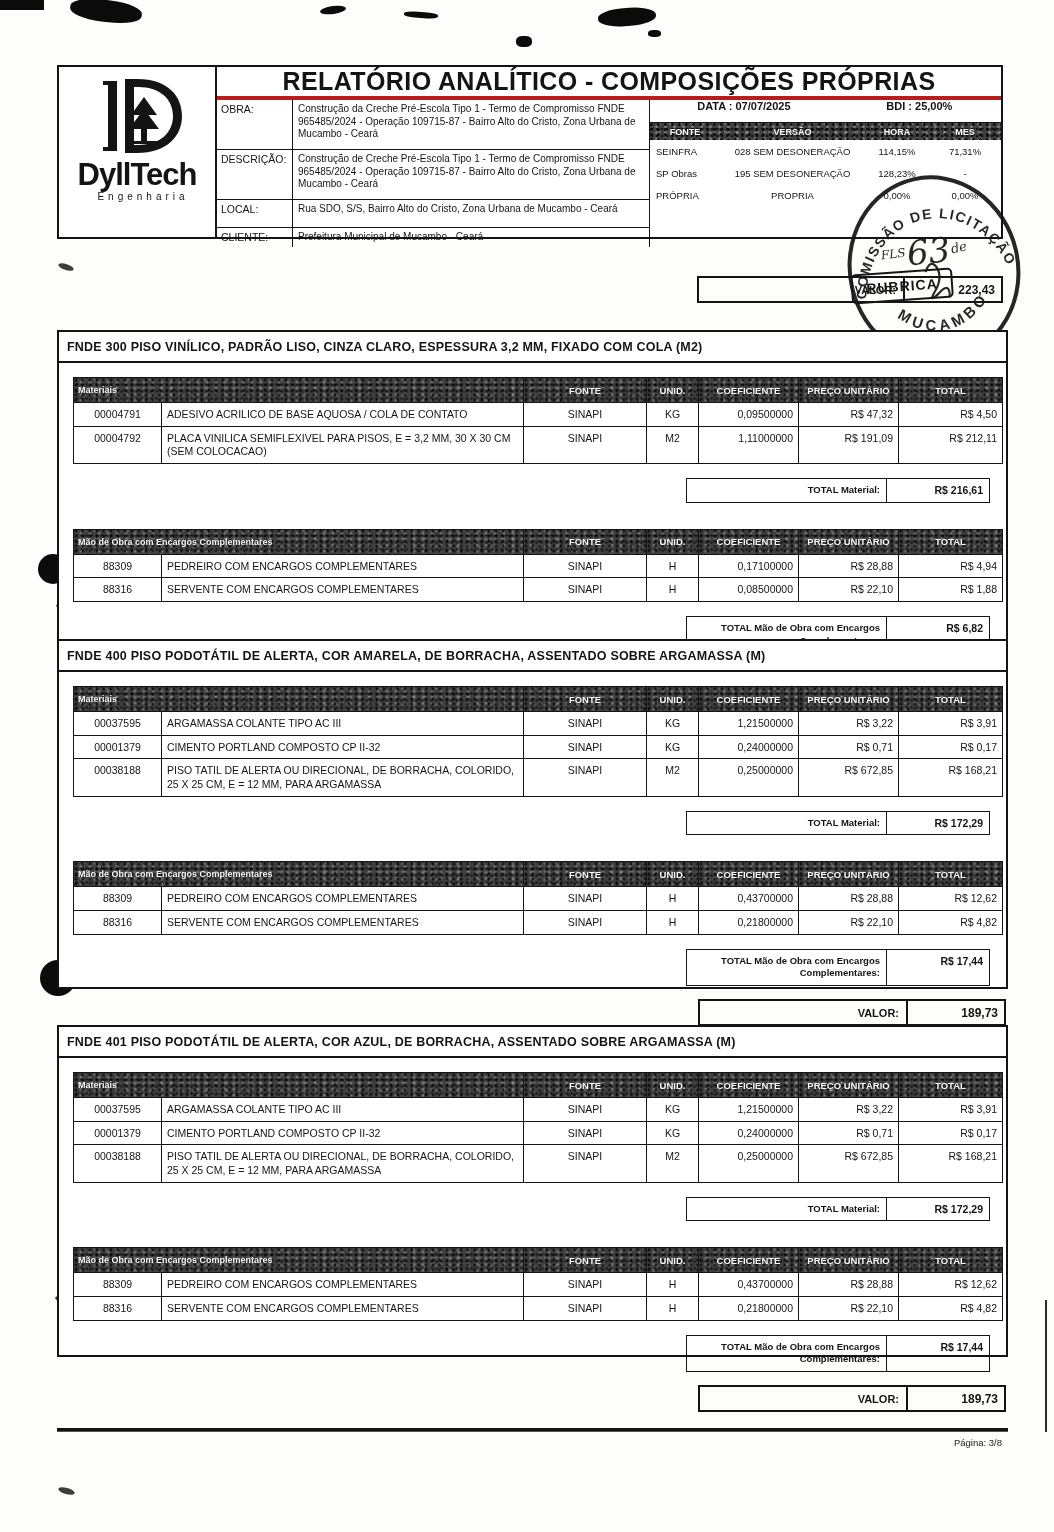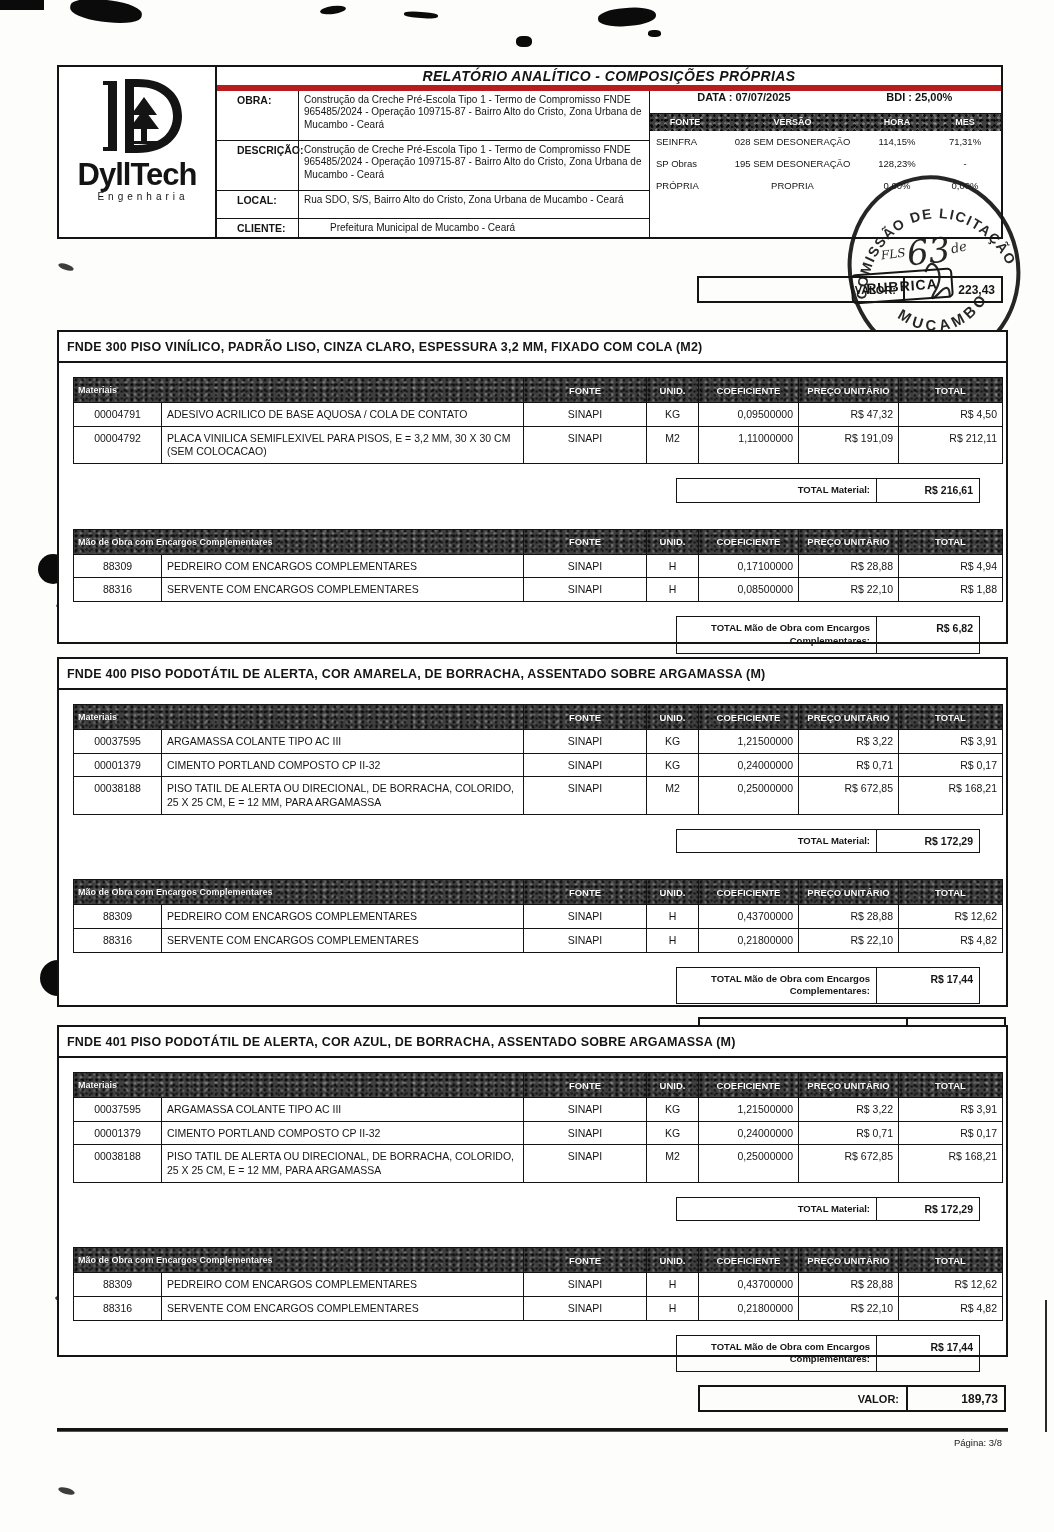--- a/index.html
+++ b/index.html
@@ -13,27 +13,27 @@
   .artifact{position:absolute; background:#0b0b0b;}
   .smudge{position:absolute; background:#3c3c3c; border-radius:50%;}
   
   .hdr-box{position:absolute; left:57px; top:65px; width:946px; height:174px;
     border:2px solid #141414; display:flex; box-sizing:border-box; background:#fff;}
   .logo-cell{width:158px; border-right:2px solid #141414; box-sizing:border-box;
     display:flex; flex-direction:column; align-items:center; justify-content:flex-start; padding-top:4px;}
   .logo-name{font-weight:700; font-size:31px; letter-spacing:-1px; line-height:1; margin-top:-4px;}
   .logo-sub{font-size:10px; letter-spacing:4px; margin-top:1px;padding-left:12px;}
   .hdr-right{flex:1; display:flex; flex-direction:column;}
-  .hdr-title{height:36px; border-bottom:6px solid #b91c1c; display:flex; align-items:center; justify-content:center;
-    font-weight:700; font-size:14px; letter-spacing:.4px;font-style:italic;}
+  .hdr-title{height:36px; border-bottom:4px solid #b91c1c; display:flex; align-items:center; justify-content:center;
+    font-weight:700; font-size:25px; letter-spacing:.4px;}
   .hdr-body{flex:1; display:flex;}
   .hdr-fields{width:432px; display:flex; flex-direction:column; box-sizing:border-box;}
   .field-row{display:flex; border-bottom:1.5px solid #141414; box-sizing:border-box;}
-  .field-row:last-child{border-bottom:none;gap:26px;}
-  .field-label{width:66px; border-right:1.5px solid #141414; font-weight:700; font-size:10.5px; padding:3px 4px; box-sizing:border-box;margin-left:16px;}
+  .field-row:last-child{border-bottom:none;}
+  .field-label{width:76px; border-right:1.5px solid #141414; font-weight:400; font-size:10.5px; padding:3px 4px; box-sizing:border-box;}
   .field-value{flex:1; font-size:10px; padding:3px 5px; line-height:1.25;}
   .f-obra{height:50px}.f-desc{height:50px}.f-local{height:28px}.f-cli{flex:1}
   .hdr-meta{flex:1; border-left:1.5px solid #141414; display:flex; flex-direction:column; box-sizing:border-box;}
   .meta-top{display:flex; height:22px; border-bottom:1.5px solid #141414; font-weight:700; font-size:11px; align-items:flex-start;}
   .meta-top .m-data{flex:1.15; text-align:center;}
   .meta-top .m-bdi{flex:1; text-align:center;}
   .noisy{
     background-color:#3f3f3f; color:#fefefe;
     background-image:
       radial-gradient(circle at 20% 30%, rgba(0,0,0,.85) 1px, transparent 1.6px),
@@ -66,21 +66,21 @@
   .sec-title{border-bottom:2px solid #141414; font-weight:700; font-size:12.5px; padding:8px 8px 7px 8px; letter-spacing:.2px;}
   table.tbl{border-collapse:collapse; table-layout:fixed; width:929px; font-size:10.5px; margin:14px;}
   .tbl col.c1{width:88px}.tbl col.c2{width:362px}.tbl col.c3{width:123px}
   .tbl col.c4{width:52px}.tbl col.c5{width:100px}.tbl col.c6{width:100px}.tbl col.c7{width:104px}
   .tbl th{font-size:9.5px; font-weight:700; height:24px; border:1.5px solid #141414; padding:0 4px; overflow:hidden; white-space:nowrap;}
   .tbl th.lab{text-align:left; font-size:9px;}
   .tbl td{border:1.5px solid #141414; padding:5px 5px 4px 5px; vertical-align:top; line-height:1.3;}
   .td-code{text-align:center;}
   .td-fonte,.td-unid{text-align:center;}
   .td-num{text-align:right;}
-  .subtotal{display:flex; justify-content:flex-end; margin:7px 26px 0 0;}
+  .subtotal{display:flex; justify-content:flex-end; margin:7px 16px 0 0;}
   .subtotal-inner{display:flex; border:1.5px solid #141414; width:304px; box-sizing:border-box;}
   .subtotal-label{flex:1; font-size:9.5px; font-weight:700; text-align:right; padding:5px 6px; line-height:1.35;}
   .subtotal-value{width:103px; border-left:1.5px solid #141414; font-size:10.5px; font-weight:700;
     text-align:right; padding:5px 6px; box-sizing:border-box; display:flex; align-items:flex-start; justify-content:flex-end;}
   .sec-valor{display:flex; justify-content:flex-end; margin:13px 0 0 0;}
   .sec-valor .valor-inner{display:flex; border:2px solid #141414; width:308px; height:27px; box-sizing:border-box;}
   .sec-valor .vl{flex:1; display:flex; align-items:center; justify-content:flex-end; padding-right:7px; font-weight:700; font-size:11px;}
   .sec-valor .vv{width:98px; border-left:2px solid #141414; display:flex; align-items:center; justify-content:flex-end;
     padding-right:6px; font-weight:700; font-size:12px; box-sizing:border-box;}
   .gap12{height:12px}
@@ -302,21 +302,21 @@
       </div>
     </div>
     <div class="sec-valor">
       <div class="valor-inner">
         <div class="vl">VALOR:</div>
         <div class="vv">223,43</div>
       </div>
     </div>
   </div>
 
-  <div class="section" style="top:657px; height:350px;">
+  <div class="section" style="top:639px; height:350px;">
     <div class="sec-title">FNDE 400 PISO PODOTÁTIL DE ALERTA, COR AMARELA, DE BORRACHA, ASSENTADO SOBRE ARGAMASSA (M)</div>
     <table class="tbl">
       <colgroup>
           <col class="c1">
           <col class="c2">
           <col class="c3">
           <col class="c4">
           <col class="c5">
           <col class="c6">
           <col class="c7">

